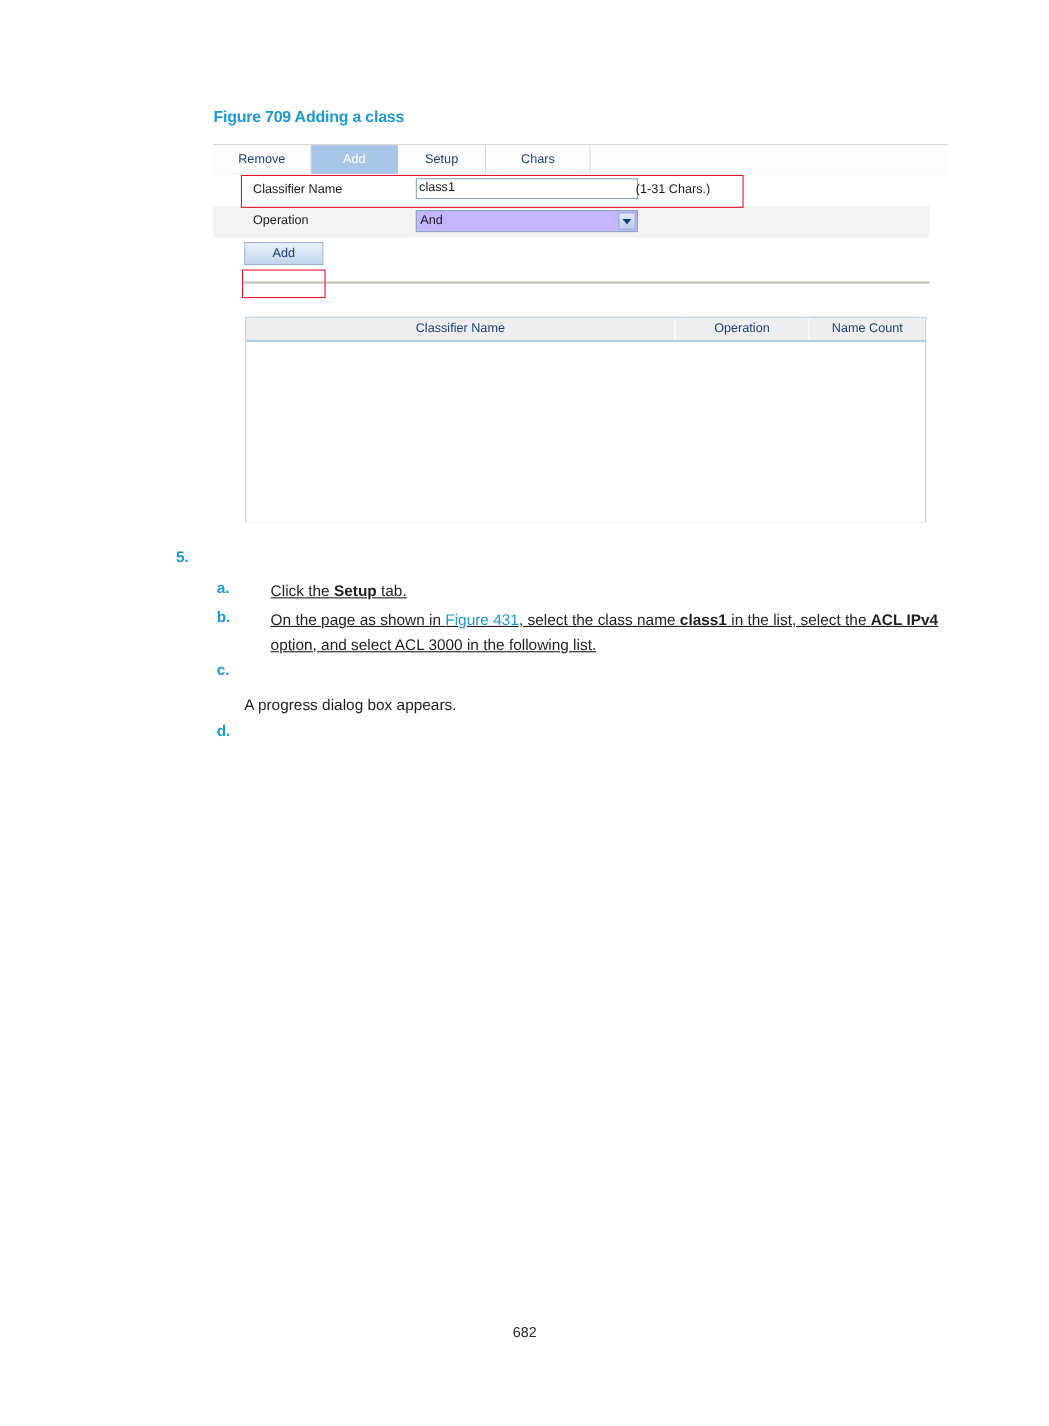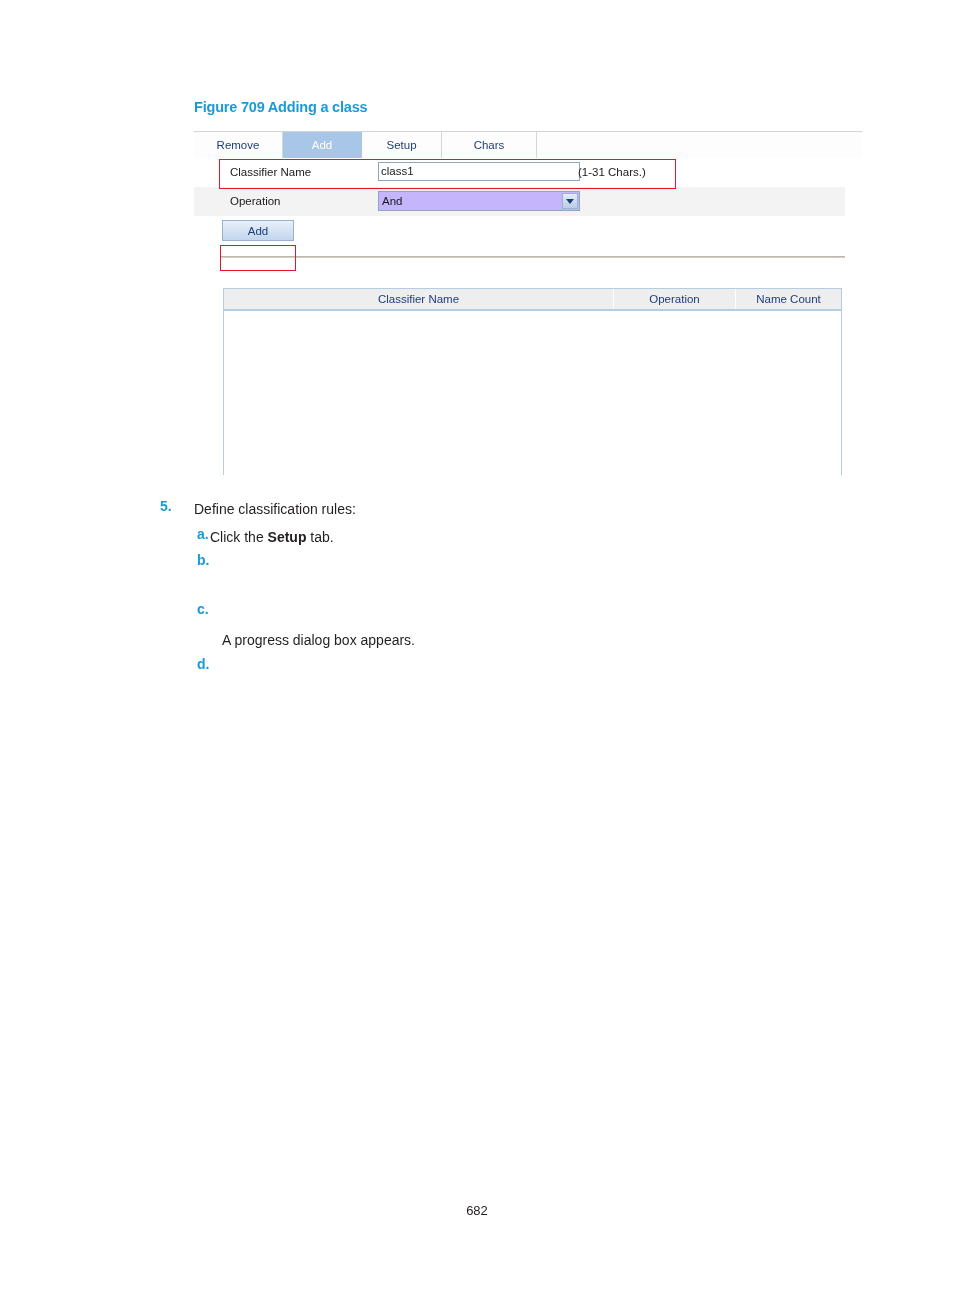--- a/index.html
+++ b/index.html
@@ -263,21 +263,21 @@
     color: #1c9ad6;
   }
   .m-num   { left: 10px; }
   .m-alpha { left: 47px; }
   .stext {
     font-size: 14px;
     color: #231f20;
     line-height: 1.62;
   }
   .lvl1 { margin-left: 44px; }
-  .lvl2 { margin-left: 60px; }
+  .lvl2 { margin-left: 96px; text-decoration: underline; }
   .lvl2-plain { margin-left: 72px; }
   .stext b { font-weight: bold; }
   .link { color: #1c9ad6; }
 
   .s5  { position: absolute; left: 0;  top: 0;   width: 740px; height: 26px; }
   .sa  { position: absolute; left: 0;  top: 28px; width: 740px; height: 26px; }
   .sb  { position: absolute; left: 0;  top: 54px; width: 740px; height: 48px; }
   .sc  { position: absolute; left: 0;  top: 103px; width: 740px; height: 26px; }
   .sc2 { position: absolute; left: 0;  top: 131px; width: 740px; height: 26px; }
   .sd  { position: absolute; left: 0;  top: 158px; width: 740px; height: 48px; }
@@ -346,32 +346,34 @@
       </div>
       <div class="rt-body"></div>
     </div>
 
   </div>
 
   <div class="steps">
 
     <div class="step s5">
       <span class="marker m-num">5.</span>
-      <div class="stext lvl1">Define classification rules:</div>
     </div>
 
     <div class="step sa">
       <span class="marker m-alpha">a.</span>
       <div class="stext lvl2">
         <span>Click the </span><b>Setup</b><span> tab.</span>
       </div>
     </div>
 
     <div class="step sb">
       <span class="marker m-alpha">b.</span>
+      <div class="stext lvl2">
+        <span>On the page as shown in </span><span class="link">Figure 431</span><span>, select the class name </span><b>class1</b><span> in the list, select the </span><b>ACL IPv4</b><span> option, and select ACL 3000 in the following list.</span>
+      </div>
     </div>
 
     <div class="step sc">
       <span class="marker m-alpha">c.</span>
     </div>
 
     <div class="step sc2">
       <div class="stext lvl2-plain">A progress dialog box appears.</div>
     </div>
 

